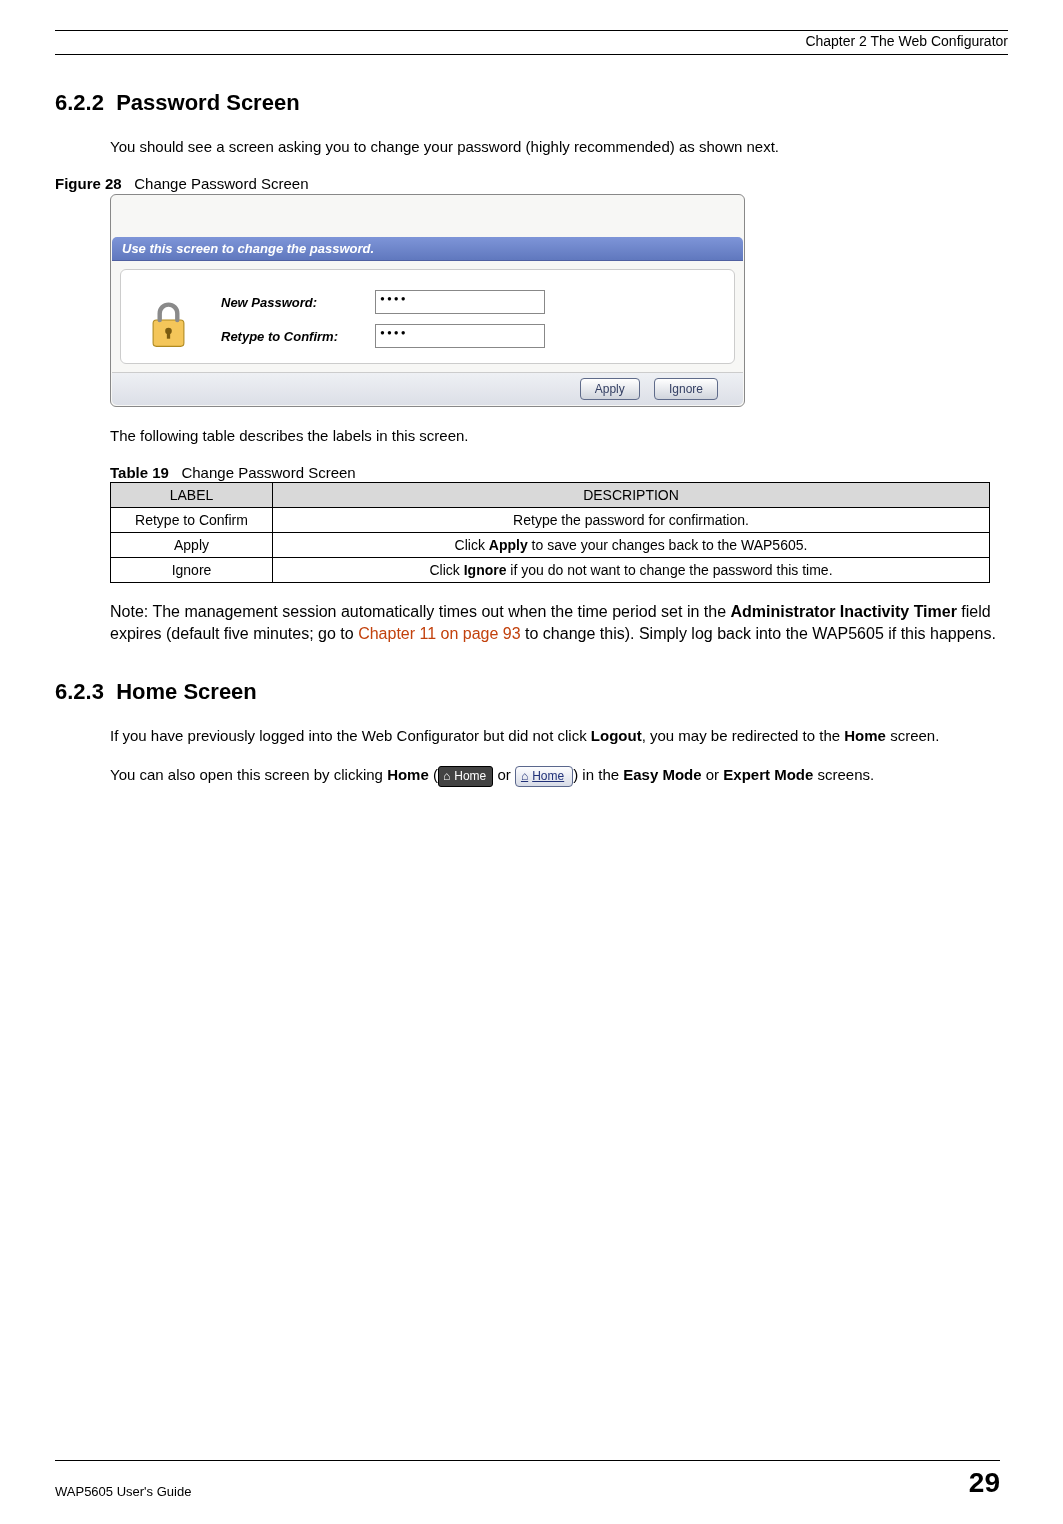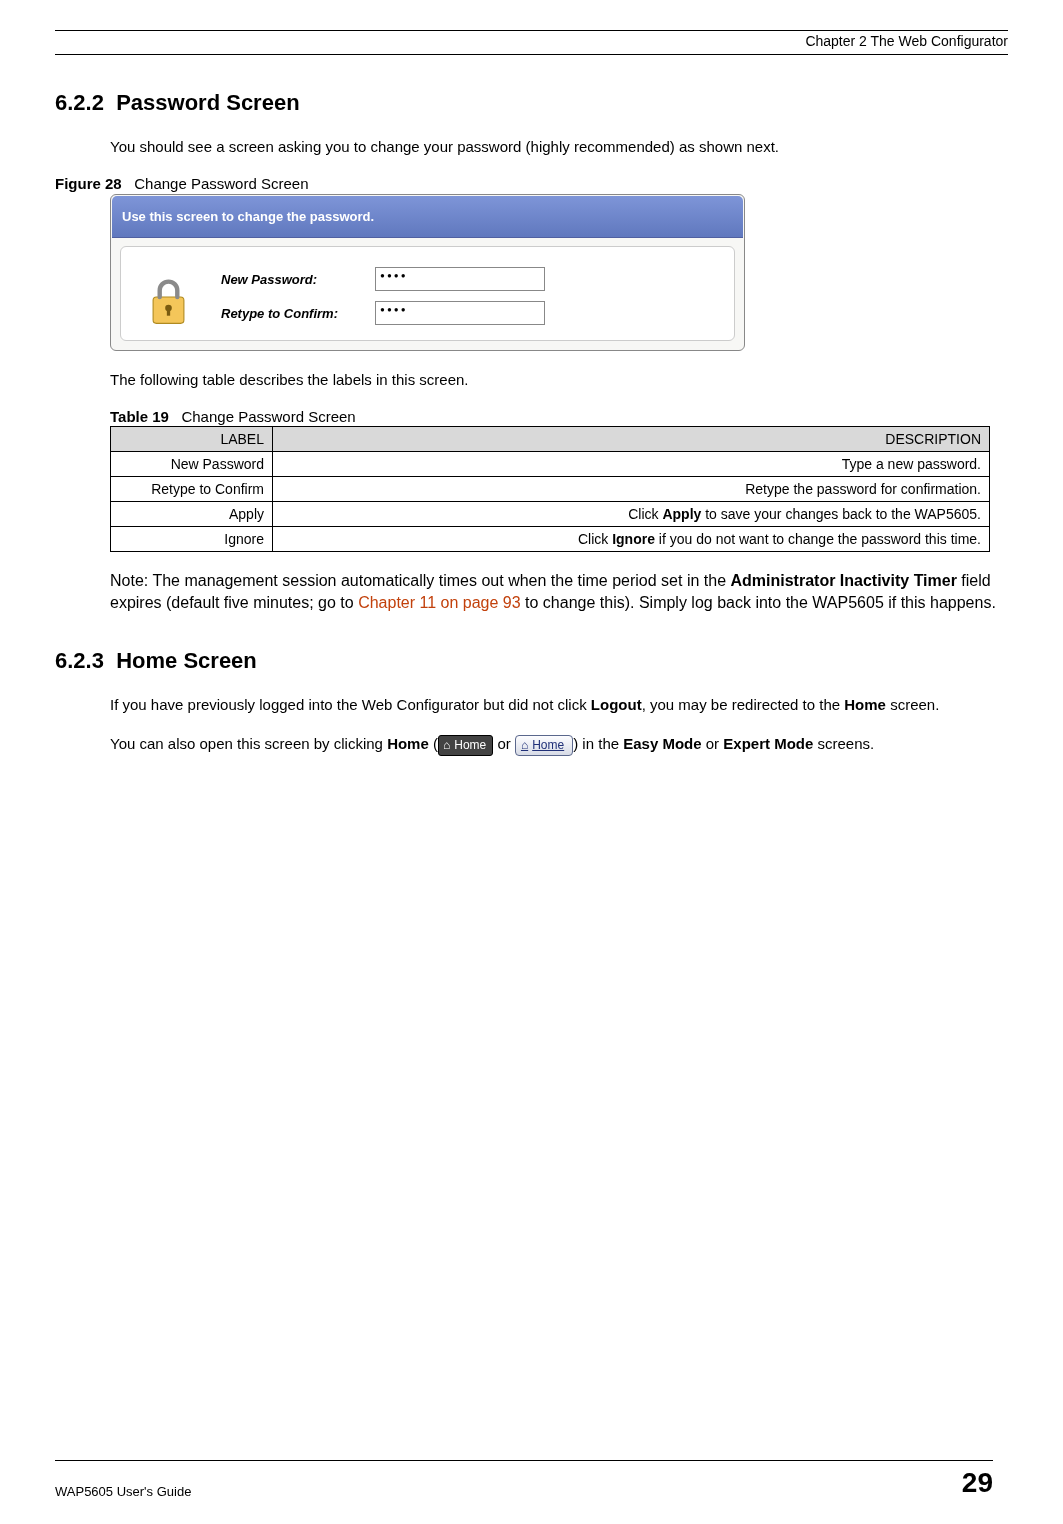--- a/index.html
+++ b/index.html
@@ -49,24 +49,26 @@
     border:1px solid #888;
     border-radius: 6px;
     background: #f7f7f5;
     padding:1px;
     box-sizing: border-box;
   }
   .fig28-banner {
     background: linear-gradient(#7e95d8,#6078be);
     color:#fff;
     font-weight:bold;
+    font-style:italic;
     font-size:13px;
-    padding:13px 10px;
+    padding:4px 10px;
     border-radius:5px 5px 0 0;
     border-bottom:1px solid #5060a0;
+    margin-top:41px;
   }
   .fig28-body {
     background:#fff;
     border:1px solid #ccc;
     border-radius:6px;
     margin:8px;
     padding:20px 25px 10px 25px;
     display:flex;
     align-items:flex-start;
     gap:30px;
@@ -102,21 +104,21 @@
   
   table.doc-table {
     margin-left:55px;
     border-collapse: collapse;
     width: 880px;
     font-size:14px;
   }
   table.doc-table th, table.doc-table td {
     border:1px solid #000;
     padding:4px 8px;
-    text-align:right;
+    text-align:center;
     vertical-align:top;
   }
   table.doc-table th {
     background:#d9d9d9;
     font-weight:normal;
   }
   table.doc-table th.col-label { width:145px; }
   .table-caption { margin-left:55px; font-size:15px; margin-top:18px; margin-bottom:1px;}
   .table-caption .tab-label { font-weight:bold; }
   .note-para {
@@ -138,21 +140,21 @@
     display:inline-flex; align-items:center; gap:4px;
     background:linear-gradient(#fdfdff,#d7dbe6);
     color:#203078; border:1px solid #5a678c; border-radius:4px;
     font-size:12px; padding:1px 8px 1px 5px;
     vertical-align:middle; text-decoration:underline;
   }
   .home-glyph-dark { font-size:12px; }
   .home-glyph-light { font-size:12px; color:#203078; }
   
   .page-footer {
-    position:absolute; bottom:25px; left:55px; right:70px;
+    position:absolute; bottom:25px; left:55px; right:63px;
   }
   .footer-rule { border-top:1.5px solid #000; margin-bottom:6px;}
   .footer-line { display:flex; justify-content:space-between; align-items:flex-end;}
   .footer-left { font-size:13px; }
   .footer-right { font-size:28px; font-weight:bold; }
 </style>
 </head>
 <body>
 
 <div class="header-rule-top"></div>
@@ -182,37 +184,37 @@
       <div class="fig28-row">
         <span class="fig28-label">New Password:</span>
         <span class="fig28-input">••••</span>
       </div>
       <div class="fig28-row">
         <span class="fig28-label">Retype to Confirm:</span>
         <span class="fig28-input">••••</span>
       </div>
     </div>
   </div>
+  <div class="fig28-footer">
+    <span class="fig28-btn">Apply</span>
+    <span class="fig28-btn">Ignore</span>
+  </div>
 </div>
 
 <p class="body-para">The following table describes the labels in this screen.</p>
 
 <p class="table-caption">
   <span class="tab-label">Table 19</span>&nbsp;&nbsp;&nbsp;<span>Change Password Screen</span>
 </p>
 
 <table class="doc-table">
   <tbody>
       <tr>
     <th class="col-label">LABEL</th>
     <th>DESCRIPTION</th>
-  </tr>
-  <tr>
-    <td>New Password</td>
-    <td><span>Type a new password.</span><span class="bold"></span><span></span></td>
   </tr>
   <tr>
     <td>Retype to Confirm</td>
     <td><span>Retype the password for confirmation.</span><span class="bold"></span><span></span></td>
   </tr>
   <tr>
     <td>Apply</td>
     <td><span>Click </span><span class="bold">Apply</span><span> to save your changes back to the WAP5605.</span></td>
   </tr>
   <tr>

